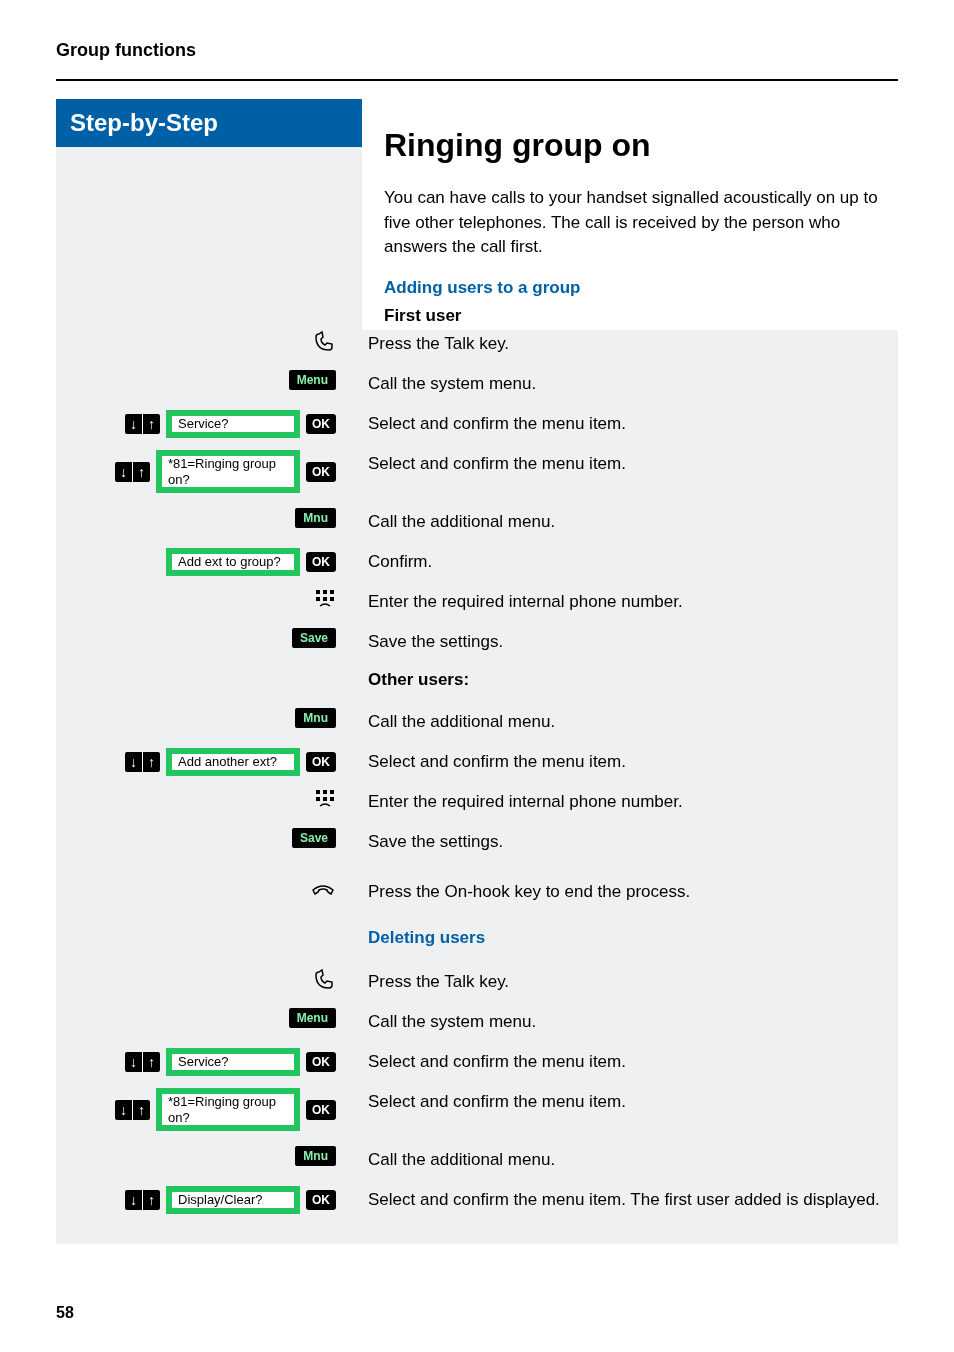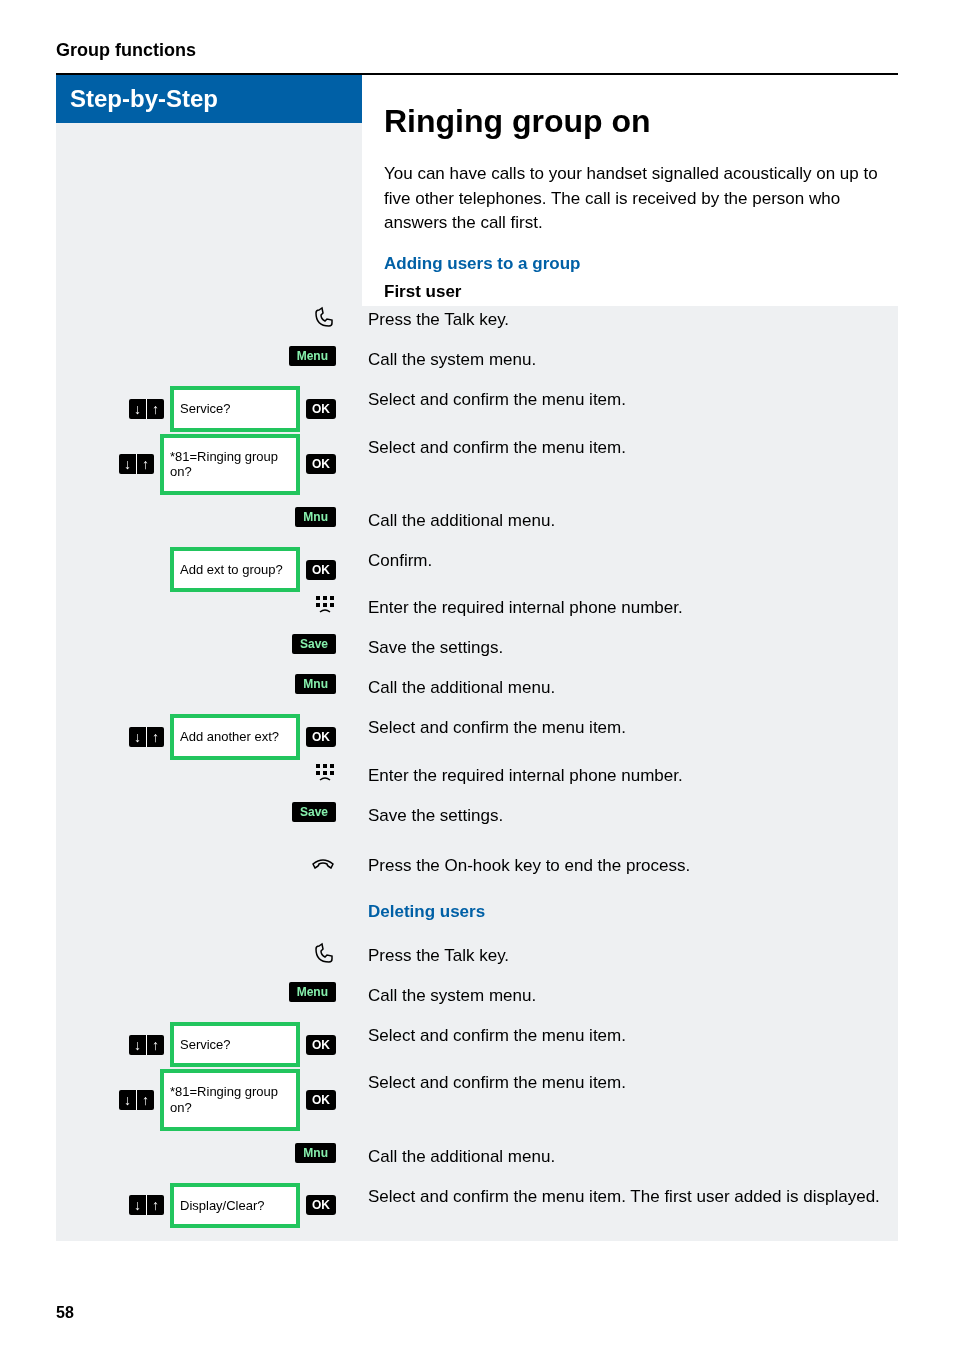--- a/index.html
+++ b/index.html
@@ -1,34 +1,34 @@
 <!DOCTYPE html>
 <html><head>
 <meta charset="utf-8">
 <style>
   body { margin: 0; padding: 0; font-family: Arial, Helvetica, sans-serif; background: #fff; color: #000; }
   .page { width: 954px; height: 1352px; position: relative; margin: 0 auto; box-sizing: border-box; padding: 40px 56px 40px 56px; }
-  .header { font-weight: bold; font-size: 18px; padding-bottom: 12px; border-bottom: 2px solid #000; }
+  .header { font-weight: bold; font-size: 18px; padding-bottom: 18px; border-bottom: 2px solid #000; margin-bottom: 18px; }
   .content-area { display: flex; }
   .left-col { width: 306px; background: #eef0f2; }
   .right-col { flex: 1; padding-left: 22px; }
   .step-banner { background: #0060a6; color: #fff; font-weight: bold; font-size: 24px; padding: 10px 14px; }
   .main-title { color: #000000; font-weight: bold; font-size: 32px; margin-top: 28px; margin-bottom: 22px; }
   .para { font-size: 17px; line-height: 1.45; margin-bottom: 18px; }
   .subtitle-blue { color: #0060a6; font-weight: bold; font-size: 17px; margin-bottom: 8px; }
   .subtitle-bold { font-weight: bold; font-size: 17px; margin-bottom: 6px; margin-top: 2px; }
   .step-row { display: flex; align-items: flex-start; min-height: 38px; margin-bottom: 2px; }
   .step-row .icons { width: 290px; box-sizing: border-box; padding-right: 10px; display:flex; justify-content:flex-end; align-items:center; gap:6px; }
   .step-row .desc { flex: 1; padding-left: 22px; font-size: 17px; padding-top: 4px; }
   .btn-black { display:inline-block; background:#000; color:#86efac; font-weight:bold; font-size:12px; padding:3px 8px; border-radius:2px; }
   .btn-ok { display:inline-block; background:#000; color:#fff; font-weight:bold; font-size:12px; padding:3px 6px; border-radius:3px; }
   .arrow-box { display:inline-flex; background:#000; border-radius:2px; overflow:hidden; }
   .arrow-box span { color:#fff; font-size:14px; font-weight:bold; padding:2px 5px; }
   .arrow-box span:first-child { border-right:1px solid #fff; }
-  .display-text { background:#fff; border:4px solid #22c55e; font-size:13px; padding:11px 6px; min-width:110px; max-width:120px; text-align:left; line-height:1.2; }
+  .display-text { background:#fff; border:6px solid #22c55e; font-size:13px; padding:0 6px; min-width:110px; max-width:120px; text-align:left; line-height:1.2; }
   .talk-icon, .onhook-icon { font-size:22px; }
   .keypad-icon { display:inline-block; width:22px; height:22px; }
   .page-num { position:absolute; bottom:30px; left:56px; font-weight:bold; font-size:16px; }
   .spacer { height: 10px; }
 </style>
 </head>
 <body>
 
 <div class="page">
   <div class="header">Group functions</div>
@@ -123,20 +123,24 @@
       <div class="desc">Enter the required internal phone number.</div>
     </div>
 
     <div class="step-row">
       <div class="icons" style="background:#eef0f2;">
         <span class="btn-black">Save</span>
       </div>
       <div class="desc">Save the settings.</div>
     </div>
 
+    <div class="step-row">
+      <div class="icons" style="background:#eef0f2;"></div>
+      <div class="desc subtitle-bold" style="padding-top:0;">Other users:</div>
+    </div>
 
     <div class="step-row">
       <div class="icons" style="background:#eef0f2;">
         <span class="btn-black">Mnu</span>
       </div>
       <div class="desc">Call the additional menu.</div>
     </div>
 
     <div class="step-row">
       <div class="icons" style="background:#eef0f2;">

